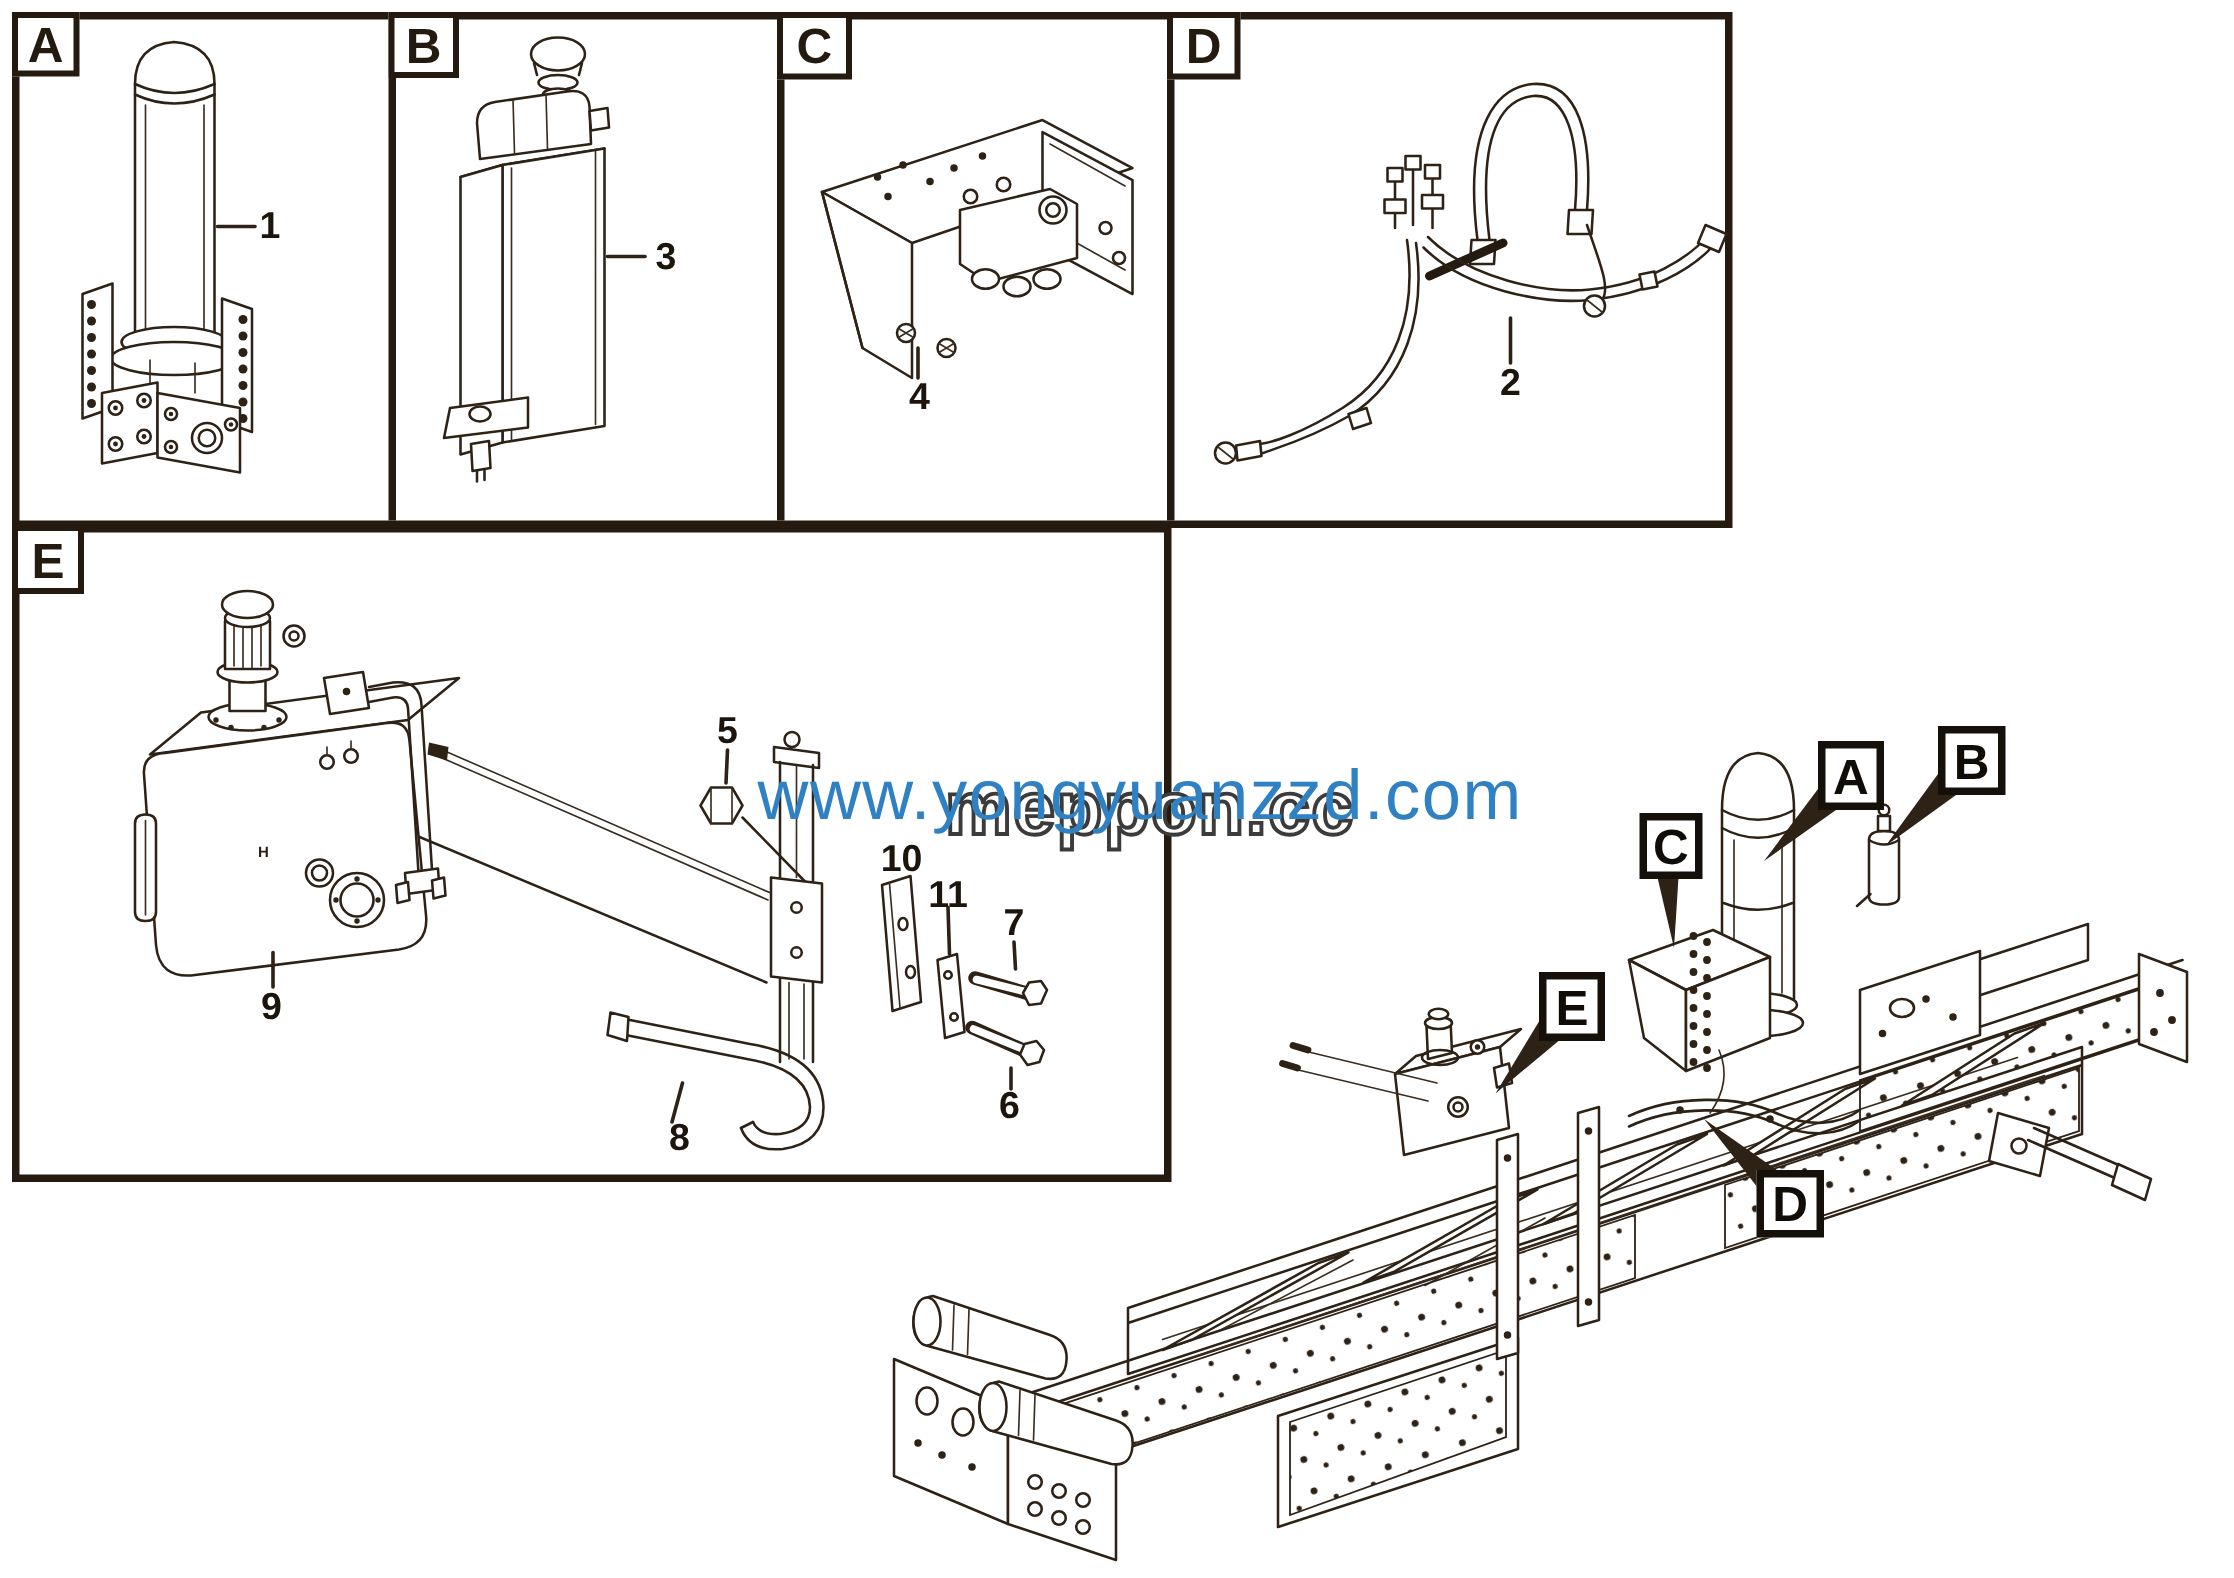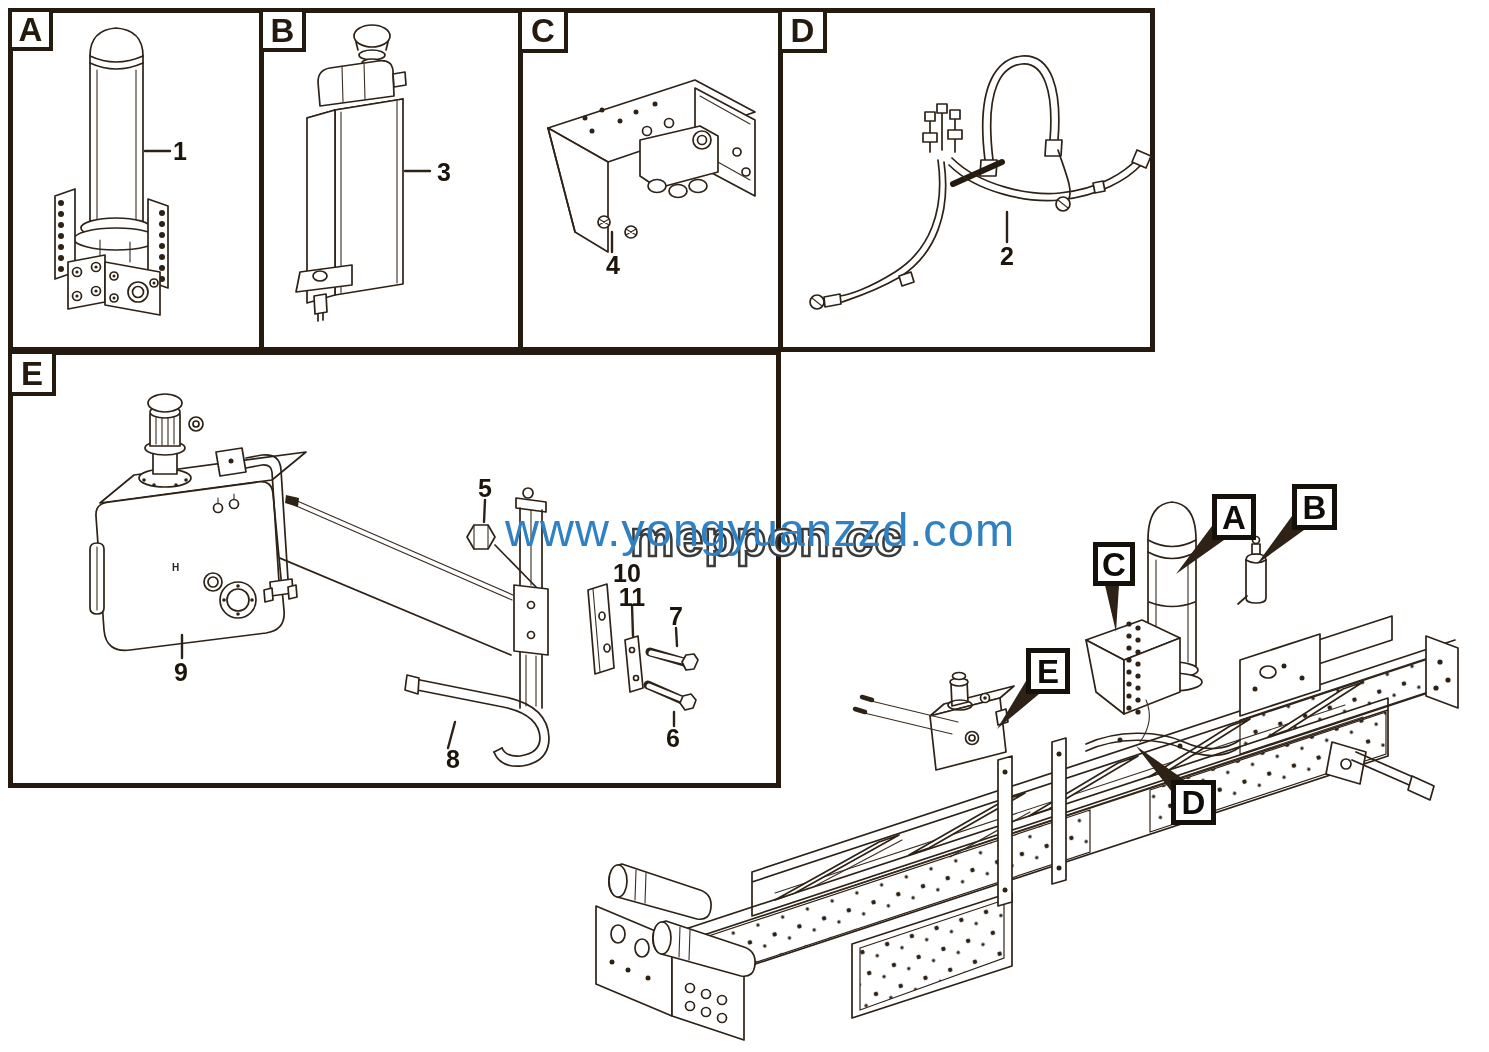--- a/index.html
+++ b/index.html
@@ -466,21 +466,21 @@
   <div class="ptag" style="left:8px;top:350px;width:48px;height:46px;">
       <span>E</span>
     </div>
 
   <div class="pn" style="left:180px;top:151px;">1</div>
   <div class="pn" style="left:444px;top:172px;">3</div>
   <div class="pn" style="left:613px;top:265px;">4</div>
   <div class="pn" style="left:1007px;top:256px;">2</div>
   <div class="pn" style="left:181px;top:672px;">9</div>
   <div class="pn" style="left:485px;top:488px;">5</div>
-  <div class="pn" style="left:627px;top:573px;">10</div>
+  <div class="pn" style="left:601px;top:573px;">10</div>
   <div class="pn" style="left:632px;top:597px;">11</div>
   <div class="pn" style="left:676px;top:616px;">7</div>
   <div class="pn" style="left:673px;top:738px;">6</div>
   <div class="pn" style="left:453px;top:759px;">8</div>
 
   <div class="co" style="left:1093px;top:542px;width:42px;height:44px;">
       <span>C</span>
     </div>
   <div class="co" style="left:1212px;top:494px;width:44px;height:46px;">
       <span>A</span>

